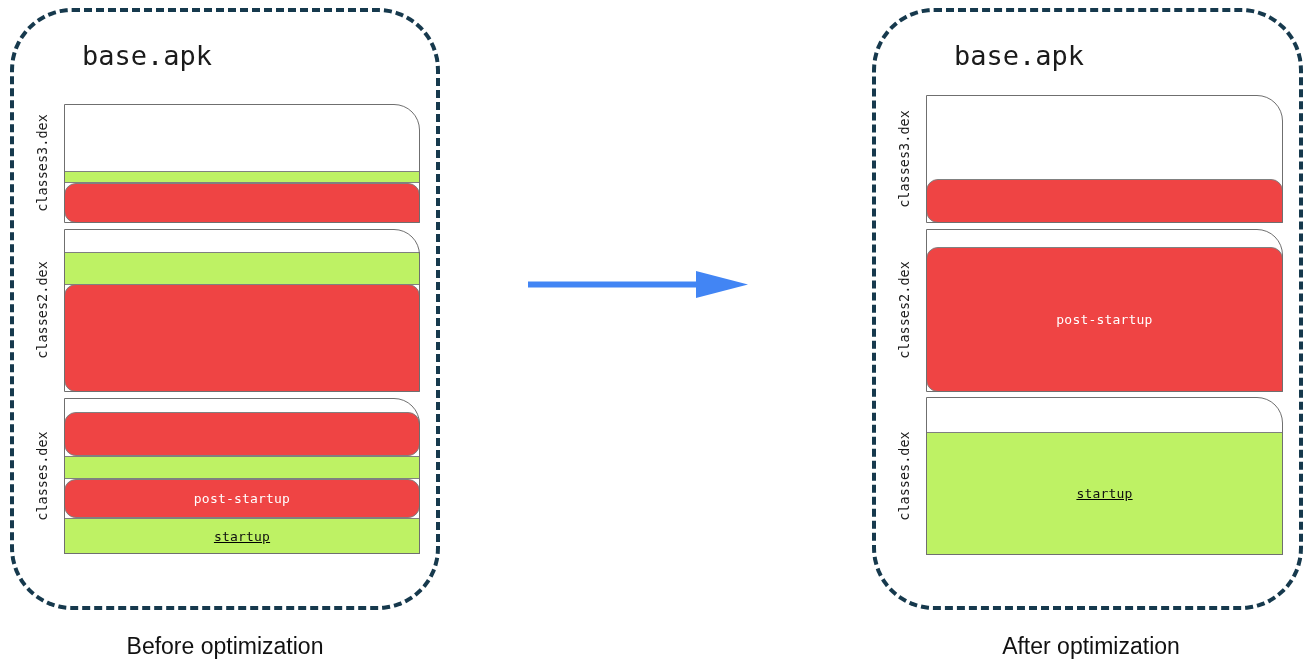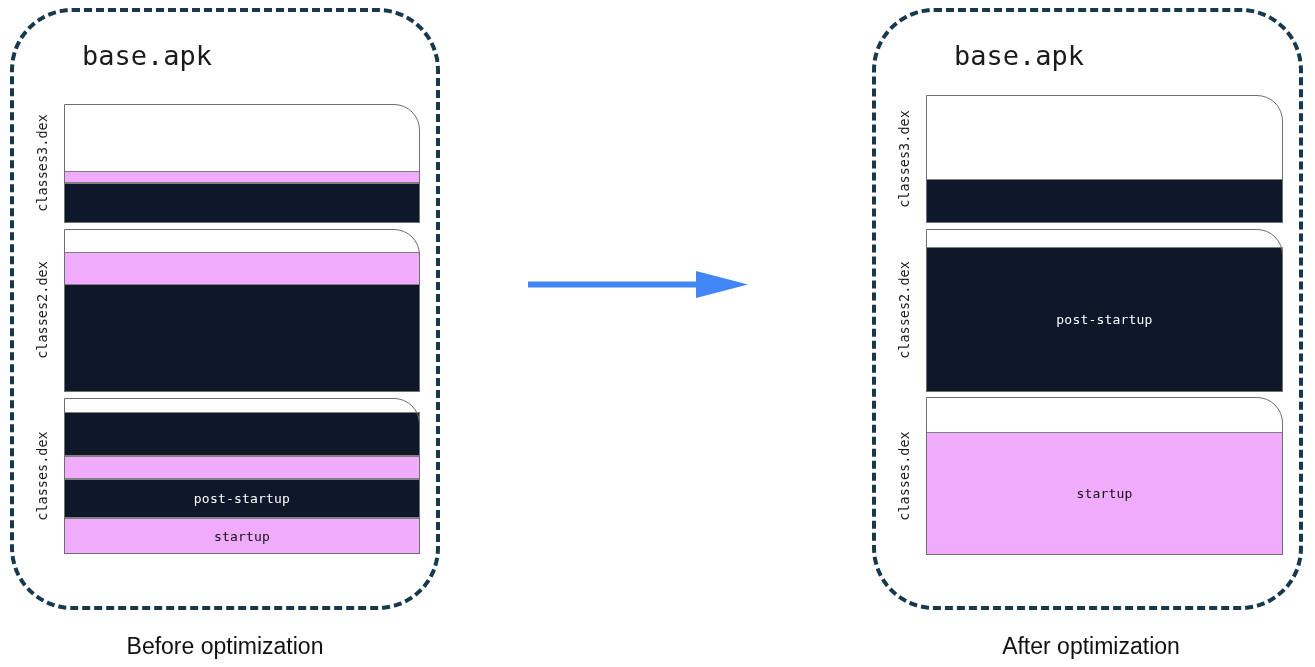--- a/index.html
+++ b/index.html
@@ -69,22 +69,22 @@
 
   .seg{
     position:absolute;
     box-sizing:border-box;
     border:1.4px solid #808080;
     z-index:2;
     display:flex;
     align-items:center;
     justify-content:center;
   }
-  .seg.blue{background:#0f172a;}
-  .seg.green{background:#f0abfc;}
+  .seg.blue{background:#ef4444;border-radius:12px;}
+  .seg.green{background:#bef264;text-decoration:underline;}
   .seg-label{
     font-family:"DejaVu Sans Mono","Liberation Mono",monospace;
     font-size:13px;
     letter-spacing:0.2px;
     white-space:nowrap;
     user-select:none;
   }
   .seg.blue  .seg-label{color:#ffffff;}
   .seg.green .seg-label{color:#101010;}
 

